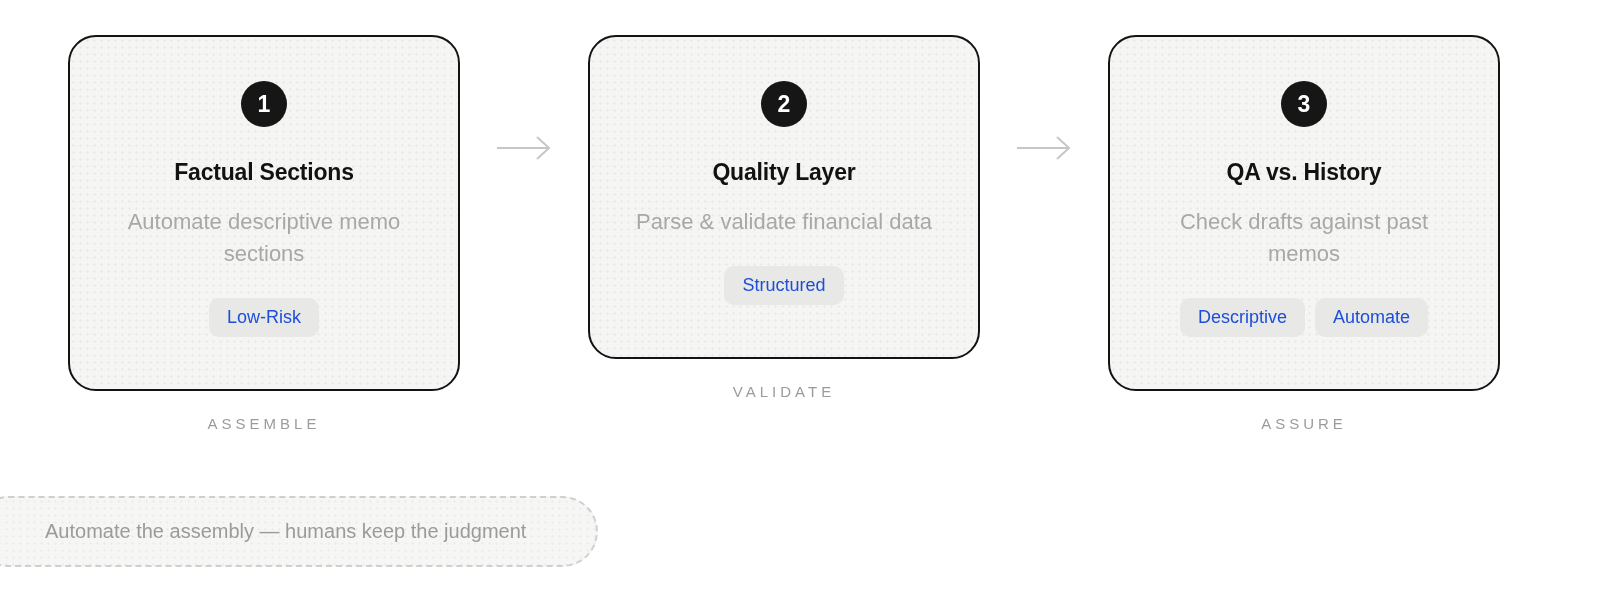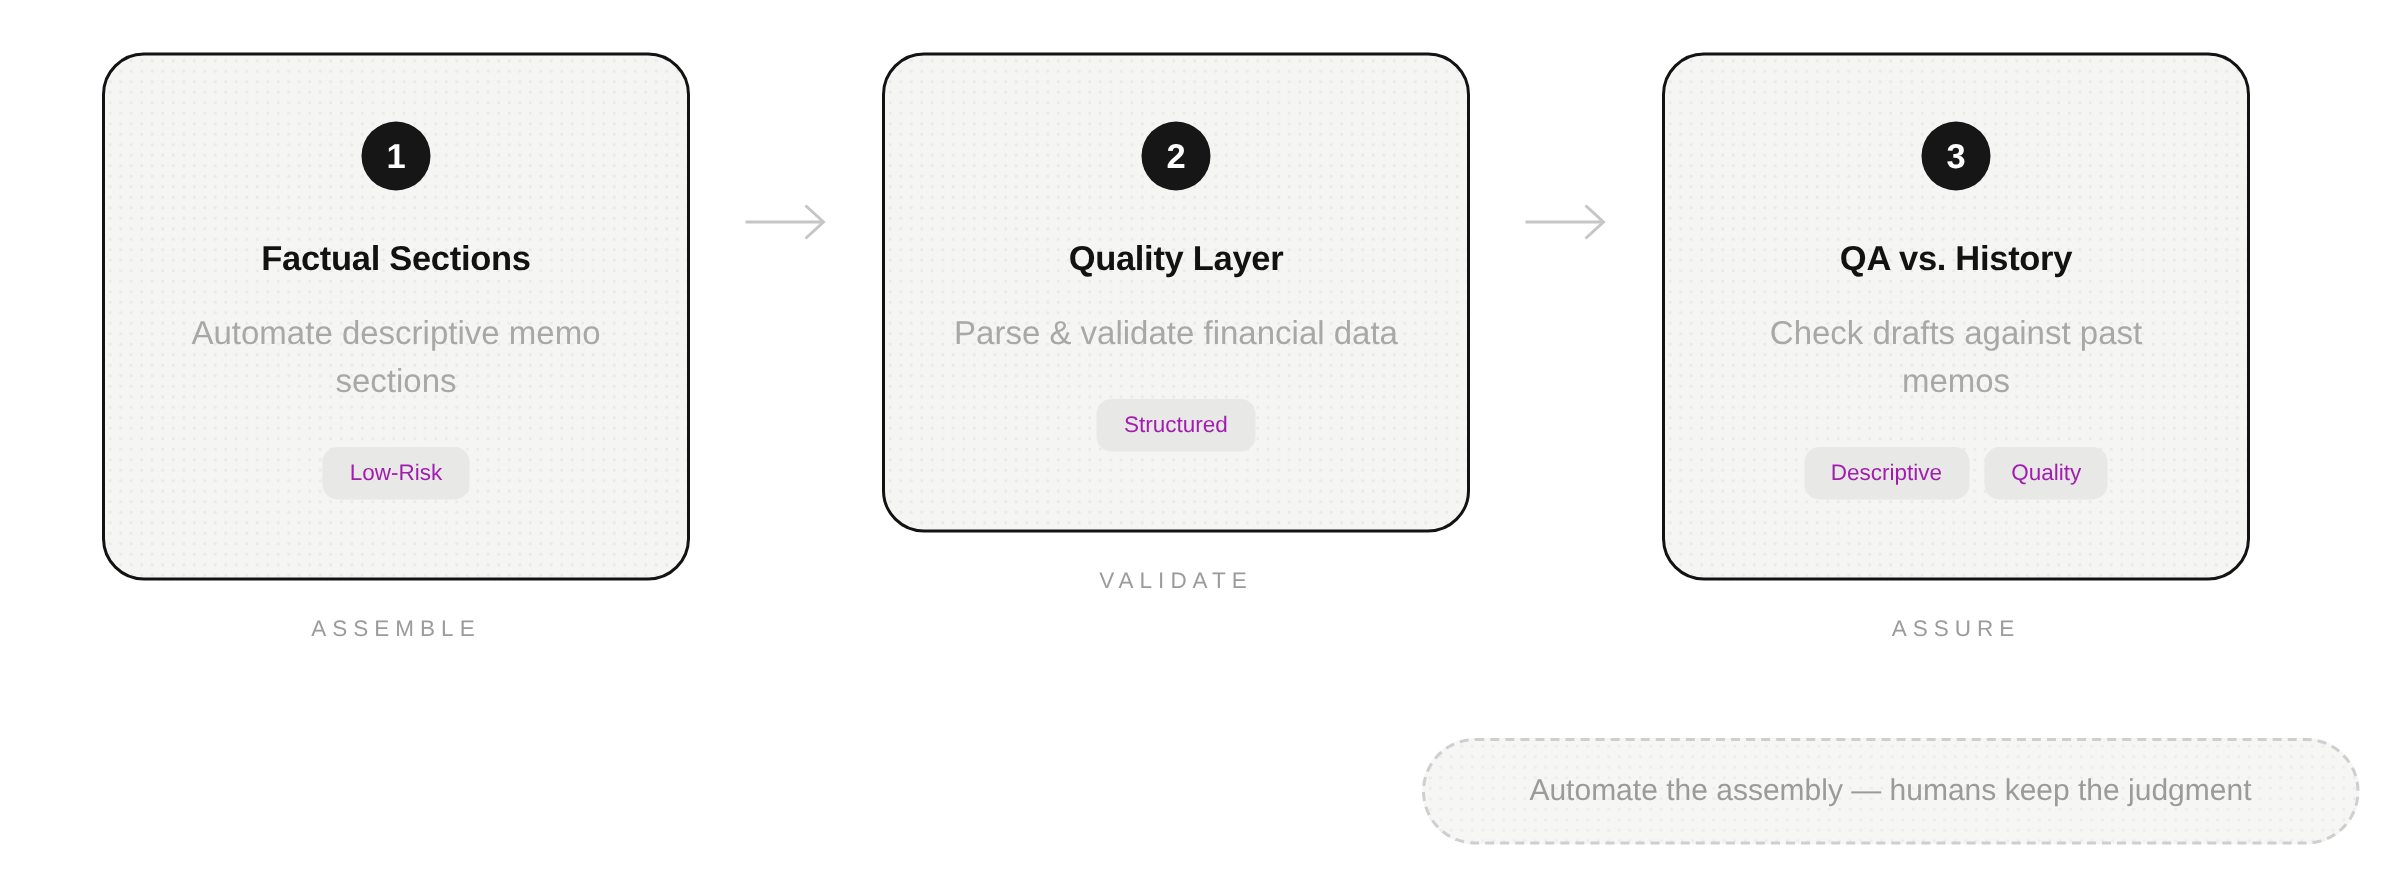--- a/index.html
+++ b/index.html
@@ -67,22 +67,22 @@
     color: #a8a8a8;
   }
   .tags {
     margin-top: 28px;
     display: flex;
     gap: 10px;
     justify-content: center;
   }
   .tag {
     background: #e8e8e7;
-    color: #a21caf;
-    font-size: 15px;
+    color: #1d4ed8;
+    font-size: 18px;
     padding: 9px 18px;
     border-radius: 10px;
     white-space: nowrap;
   }
   .step-label {
     margin-top: 24px;
     font-size: 15px;
     font-weight: 500;
     letter-spacing: 4px;
     color: #9b9b9b;
@@ -91,21 +91,21 @@
   .arrow-cell {
     width: 128px;
     flex: 0 0 128px;
     display: flex;
     justify-content: center;
     margin-top: 100px;
   }
   .pill-row {
     width: 1600px;
     display: flex;
-    justify-content: flex-end;
+    justify-content: flex-start;
     margin-top: 64px;
   }
   .pill {
     box-sizing: border-box;
     height: 71px;
     display: flex;
     align-items: center;
     padding: 0 70px;
     border: 2px dashed #cfcfcf;
     border-radius: 999px;
@@ -169,21 +169,21 @@
 
     <div class="step">
       <div class="card">
         <div class="badge">
           <span>3</span>
         </div>
         <div class="card-title">QA vs. History</div>
         <div class="card-desc">Check drafts against past memos</div>
         <div class="tags">
           <span class="tag">Descriptive</span>
-          <span class="tag">Quality</span>
+          <span class="tag">Automate</span>
         </div>
       </div>
       <div class="step-label">ASSURE</div>
     </div>
 
   </div>
 
   <div class="pill-row">
     <div class="pill">Automate the assembly — humans keep the judgment</div>
   </div>

